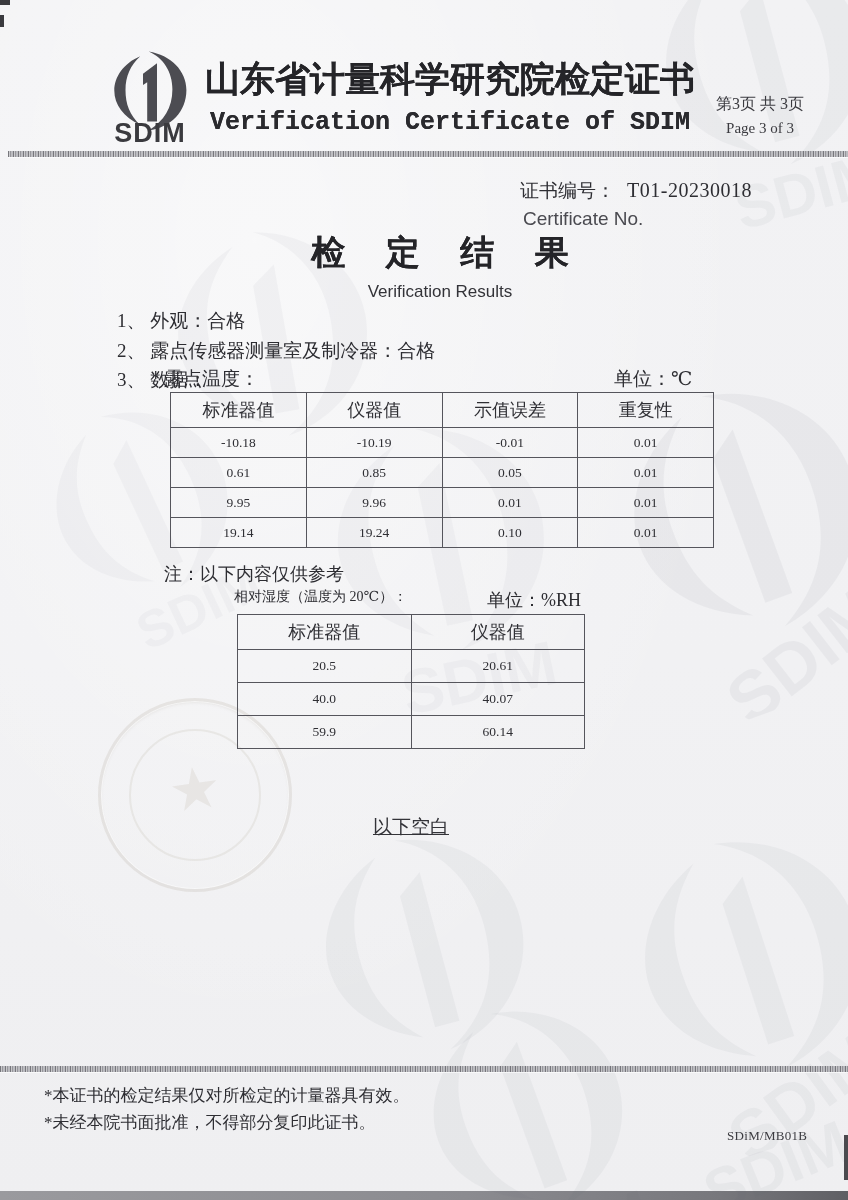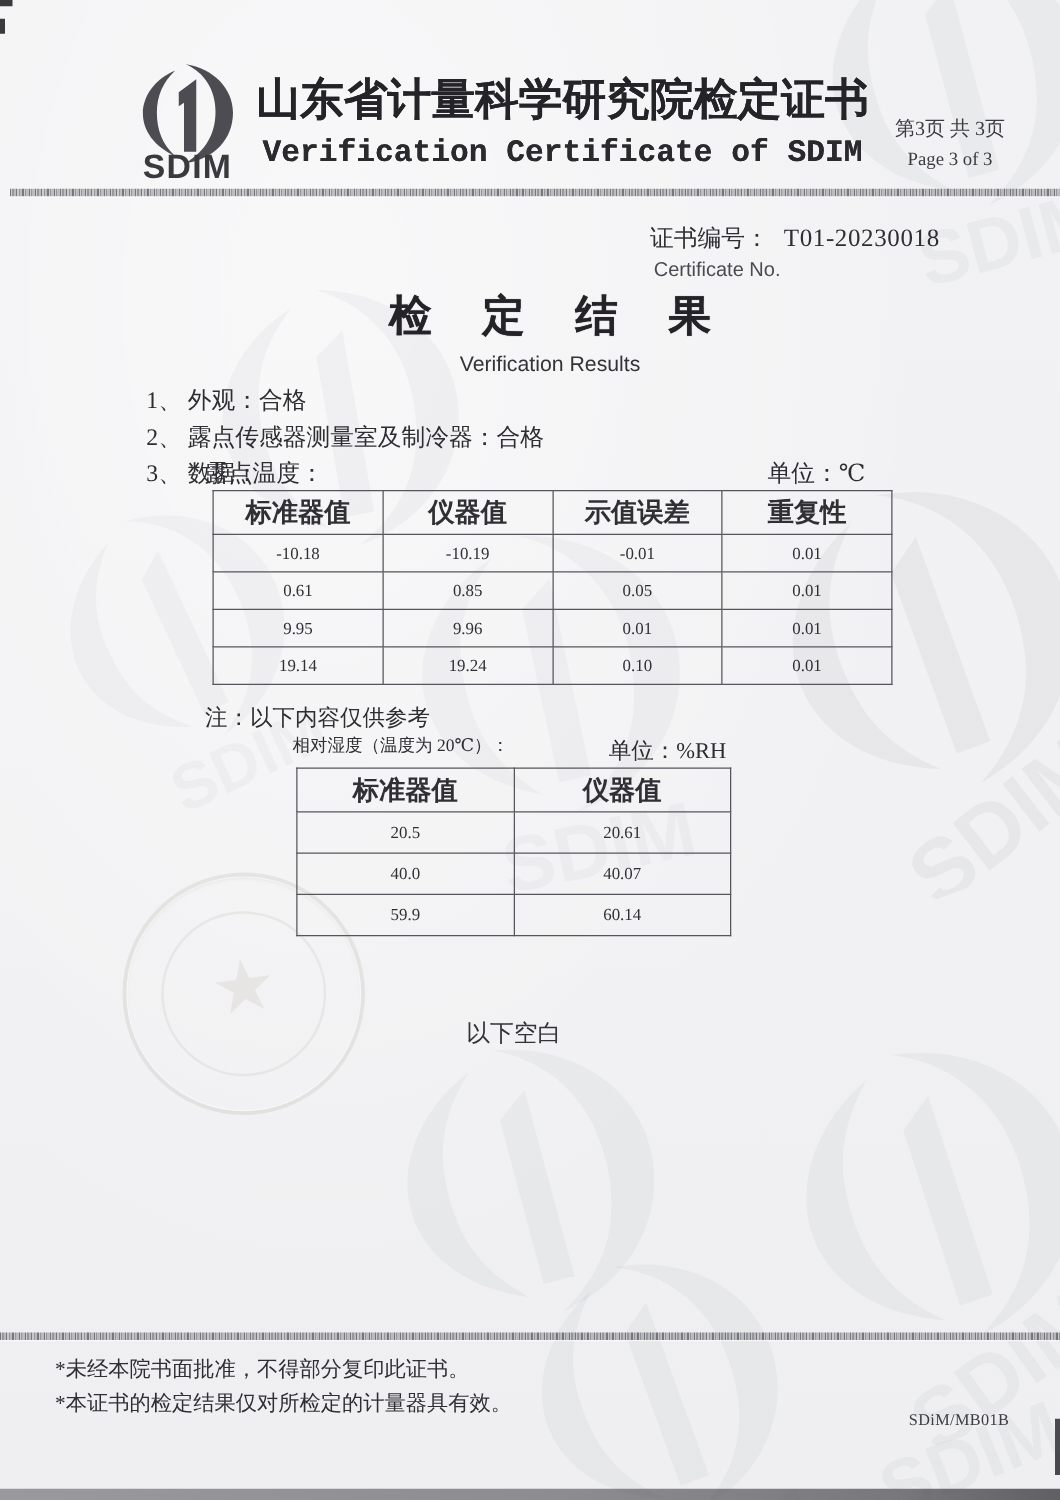--- a/index.html
+++ b/index.html
@@ -46,44 +46,44 @@
     text-shadow:0 0 .5px #242428;white-space:nowrap;}
   .title-en{position:absolute;left:205px;top:108px;width:490px;text-align:center;
     font-family:Liberation Mono, monospace;font-weight:bold;
     font-size:25px;color:#2a2a2e;text-shadow:0 0 .4px #2a2a2e;white-space:nowrap;}
   .page-info{position:absolute;left:690px;top:92px;width:140px;text-align:center;
     font-size:16px;color:#3b3b40;line-height:24px;}
   .page-info .en{font-size:15px;}
   
   .cert-no{position:absolute;left:520px;top:178px;font-size:19px;color:#2e2e33;white-space:nowrap;}
   .cert-no .value{font-size:20px;letter-spacing:.5px;margin-left:12px;}
-  .cert-no-en{position:absolute;left:523px;top:208px;font-size:16px;color:#4a4a50;
+  .cert-no-en{position:absolute;left:523px;top:208px;font-size:19px;color:#4a4a50;
     font-family:"Liberation Sans","DejaVu Sans",sans-serif;}
   
   .results-title{position:absolute;left:120px;top:230px;width:640px;text-align:center;
     font-size:34px;font-weight:bold;letter-spacing:16px;text-indent:16px;color:#242428;
     text-shadow:0 0 .6px #242428;}
   .results-sub{position:absolute;left:120px;top:282px;width:640px;text-align:center;
     font-family:"Liberation Sans","DejaVu Sans",sans-serif;font-size:17px;color:#333338;}
   
   .result-list{position:absolute;left:117px;top:306px;font-size:19px;line-height:29.5px;
     color:#2d2d32;}
   
   .cap{position:absolute;font-size:19px;color:#2d2d32;white-space:nowrap;}
   .doc-table{position:absolute;border-collapse:collapse;table-layout:fixed;
     font-size:13.5px;color:#2f2f34;}
   .doc-table th,.doc-table td{border:1px solid #55555c;text-align:center;padding:0;}
-  .doc-table th{font-size:21px;font-weight:bold;height:34px;}
+  .doc-table th{font-size:18px;font-weight:normal;height:34px;}
   .doc-table td{height:29px;}
   .t1{left:170px;top:392px;width:544px;}
   .t2{left:237px;top:614px;width:348px;}
   .t2 td{height:32px;}
   .doc-table{border:1.5px solid #45454b;}
   .blank-below{position:absolute;left:237px;top:814px;width:348px;text-align:center;
-    font-size:19px;color:#333338;}
+    font-size:19px;color:#333338;text-decoration:underline;}
   
   .foot-notes{position:absolute;left:44px;top:1082px;font-size:17px;line-height:27px;color:#2e2e33;}
   .form-code{position:absolute;left:715px;top:1128px;font-size:13px;color:#3b3b40;
     letter-spacing:.3px;margin-left:12px;}
 </style>
 </head>
 <body>
 
 <div class="page">
 
@@ -256,18 +256,18 @@
       <td>59.9</td>
       <td>60.14</td>
     </tr>
   </tbody>
     </table>
 
   <div class="blank-below">以下空白</div>
 
   <div class="rule bottom"></div>
   <div class="foot-notes">
+    <div>*本证书的检定结果仅对所检定的计量器具有效。</div>
     <div>*未经本院书面批准，不得部分复印此证书。</div>
-    <div>*本证书的检定结果仅对所检定的计量器具有效。</div>
   </div>
   <div class="form-code">SDiM/MB01B</div>
 
 </div>
 
 </body></html>

